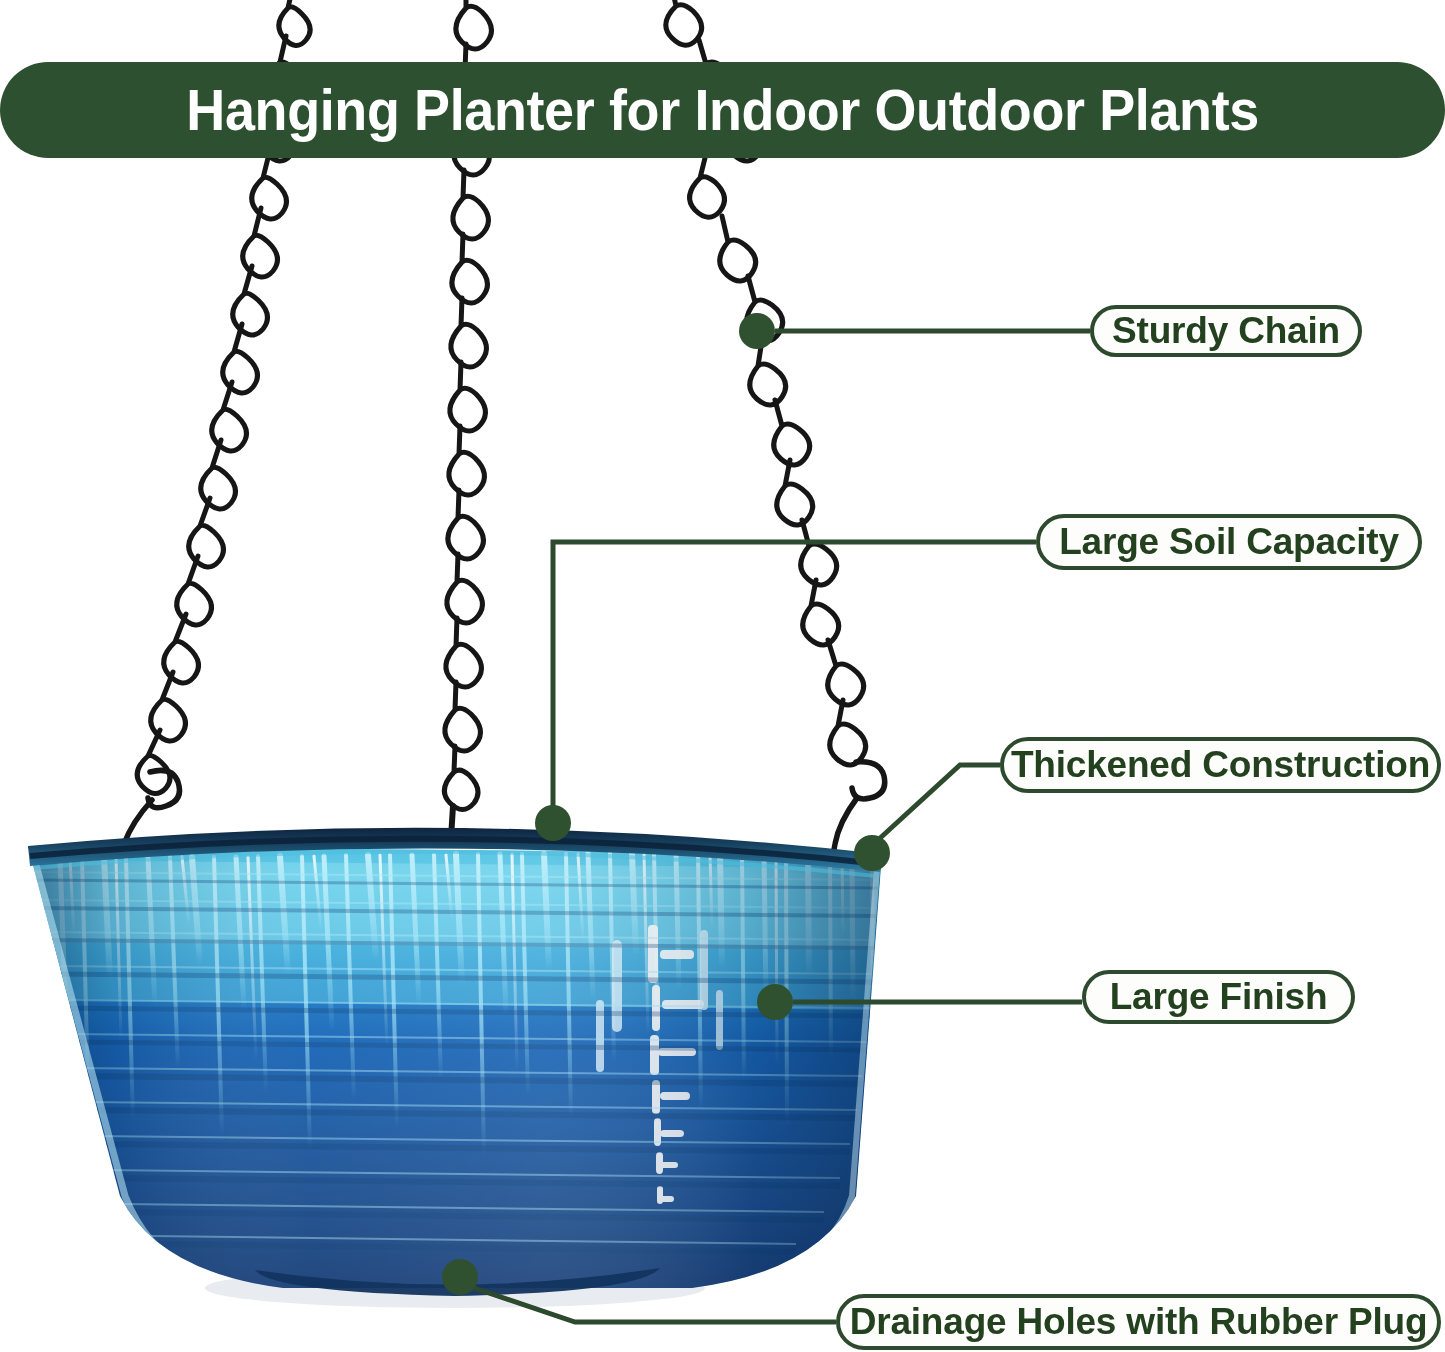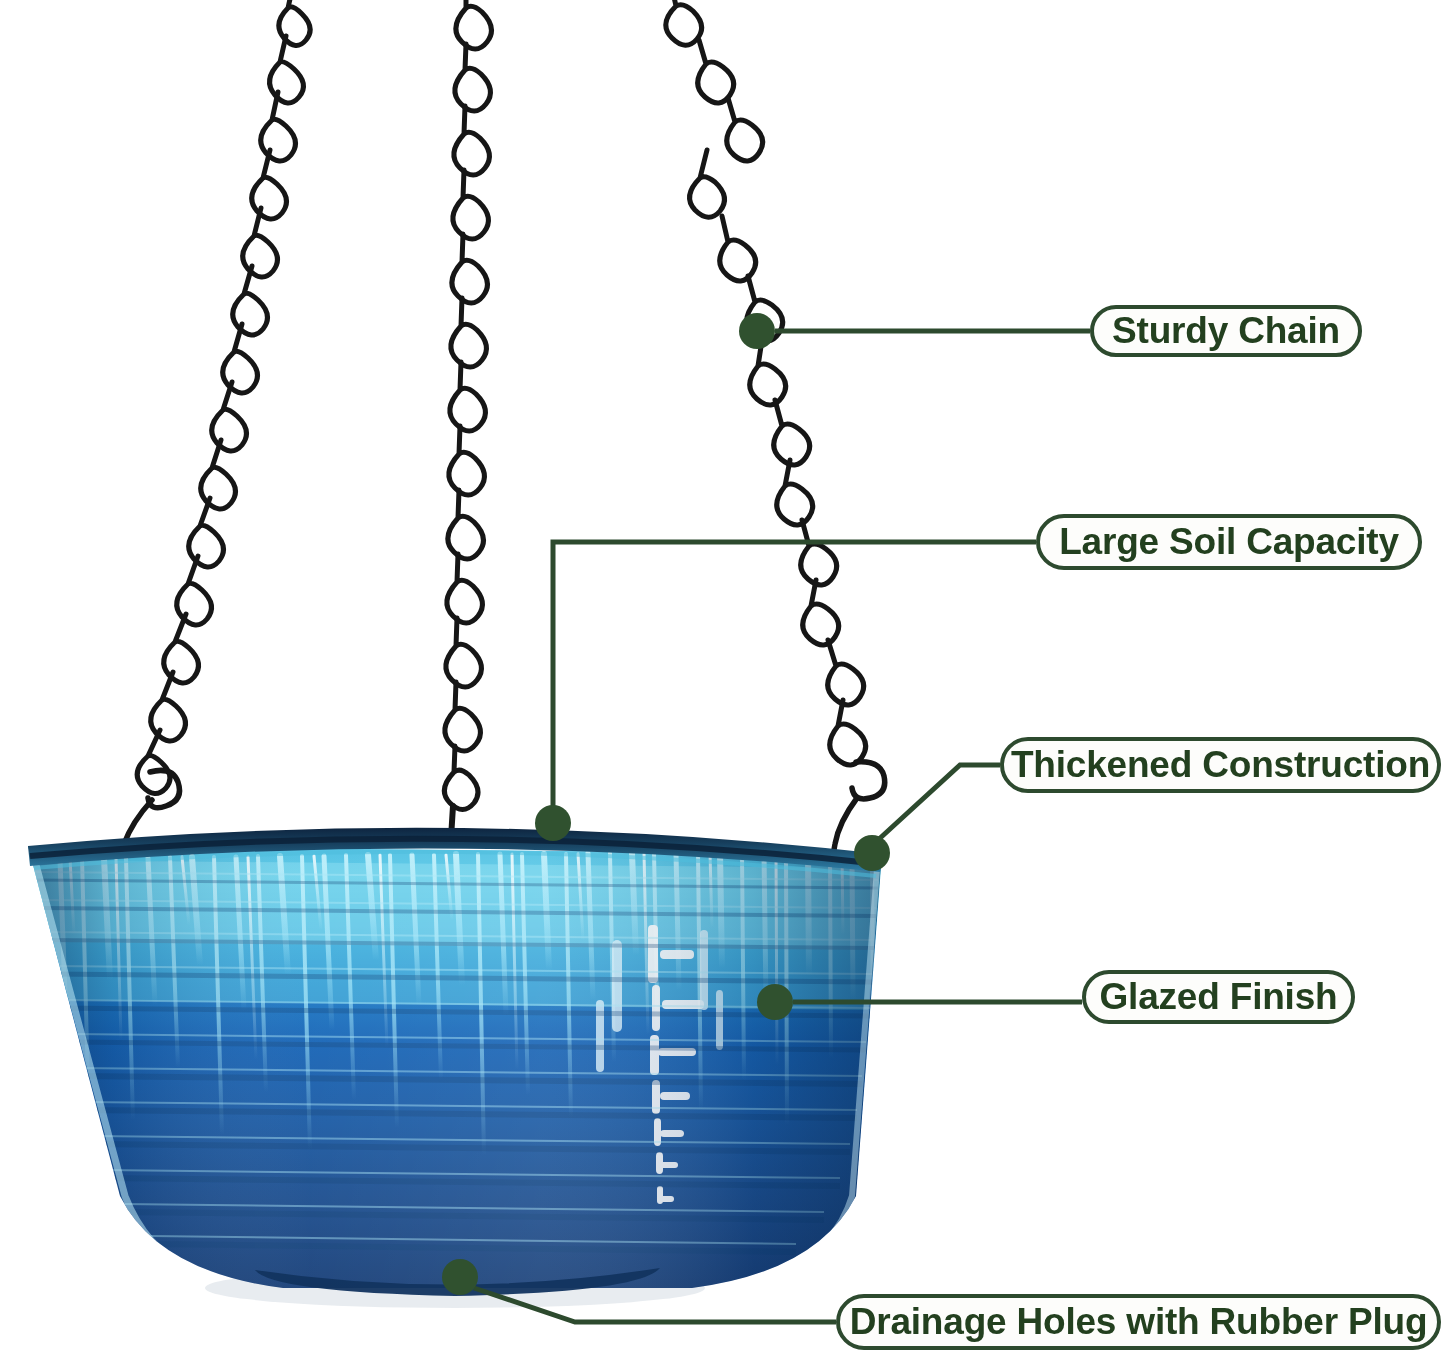--- a/index.html
+++ b/index.html
@@ -326,20 +326,23 @@
       </g>
 
       <path d="M 255 1270 Q 455 1300 660 1268 Q 640 1292 455 1296 Q 272 1292 255 1270 Z" fill="#12345F" opacity="0.95"></path>
 
       <path d="M 28 846 Q 455 806 882 854 L 880 872 Q 455 828 30 866 Z" fill="url(#rimGrad)"></path>
       <path d="M 30 856 Q 455 818 880 864" stroke="#0A2138" stroke-width="6" fill="none" opacity="0.85"></path>
       <path d="M 34 868 Q 455 832 876 876" stroke="#4FBEDD" stroke-width="4" fill="none" opacity="0.55"></path>
     </g>
   </svg>
 
+  <div id="header-banner">
+    <div id="header-title">Hanging Planter for Indoor Outdoor Plants</div>
+  </div>
 
   <svg id="callout-svg" viewBox="0 0 1445 1352">
     <g id="callout-paths" fill="none" stroke="#2D4A2E" stroke-width="5" stroke-linejoin="miter" stroke-linecap="butt">
         <path d="M 775 331 L 1090 331"></path>
         <path d="M 553 807 L 553 542 L 1036 542"></path>
         <path d="M 878 840 L 960 765 L 1000 765"></path>
         <path d="M 793 1002 L 1082 1002"></path>
         <path d="M 474 1288 L 575 1322 L 836 1322"></path>
       </g>
     <g id="callout-dots" fill="#30512F">
@@ -355,20 +358,20 @@
       <div class="callout-pill" style="left: 1090px; top: 305px; width: 272px; height: 52px; align-items: center;">
         <span>Sturdy Chain</span>
       </div>
       <div class="callout-pill" style="left: 1036px; top: 514px; width: 386px; height: 56px; text-align: right;">
         <span>Large Soil Capacity</span>
       </div>
       <div class="callout-pill" style="left: 1000px; top: 737px; width: 441px; height: 56px; justify-content: center;">
         <span>Thickened Construction</span>
       </div>
       <div class="callout-pill" style="left: 1082px; top: 970px; width: 273px; height: 54px;">
-        <span>Glazed Finish</span>
+        <span>Large Finish</span>
       </div>
       <div class="callout-pill" style="left: 836px; top: 1294px; width: 605px; height: 56px;">
         <span>Drainage Holes with Rubber Plug</span>
       </div>
     </div>
 
 </div>
 
 </body></html>

